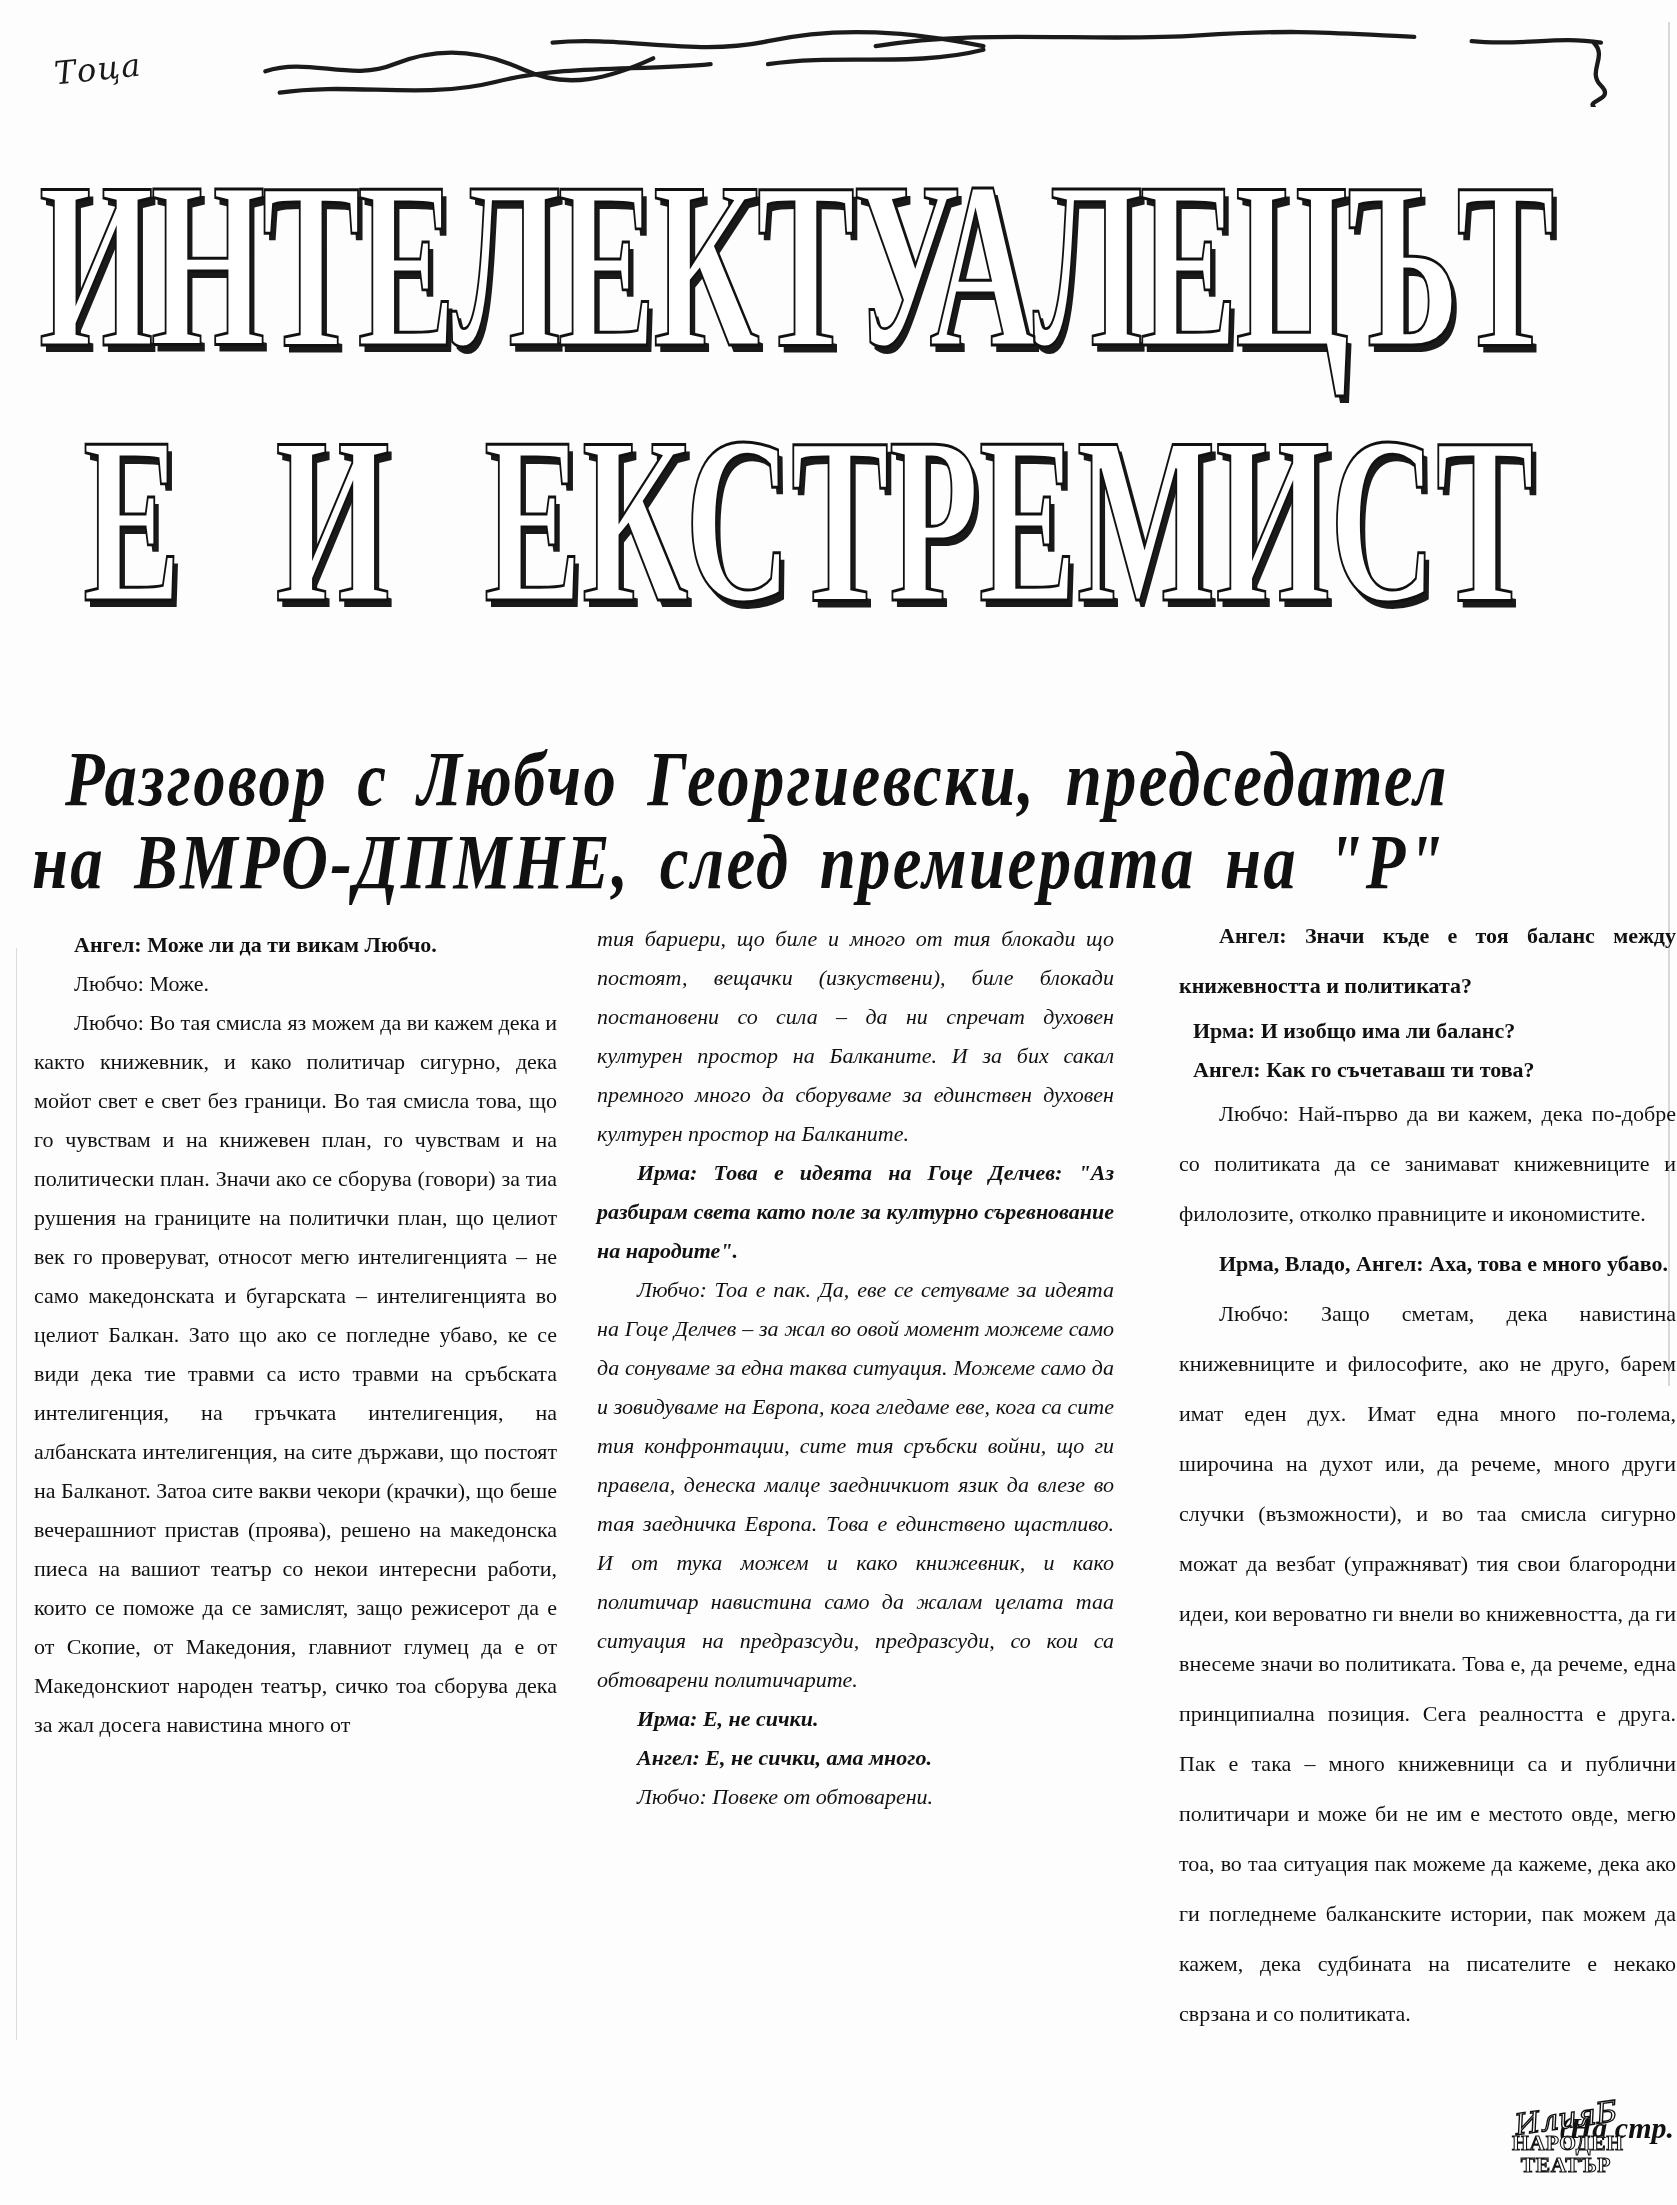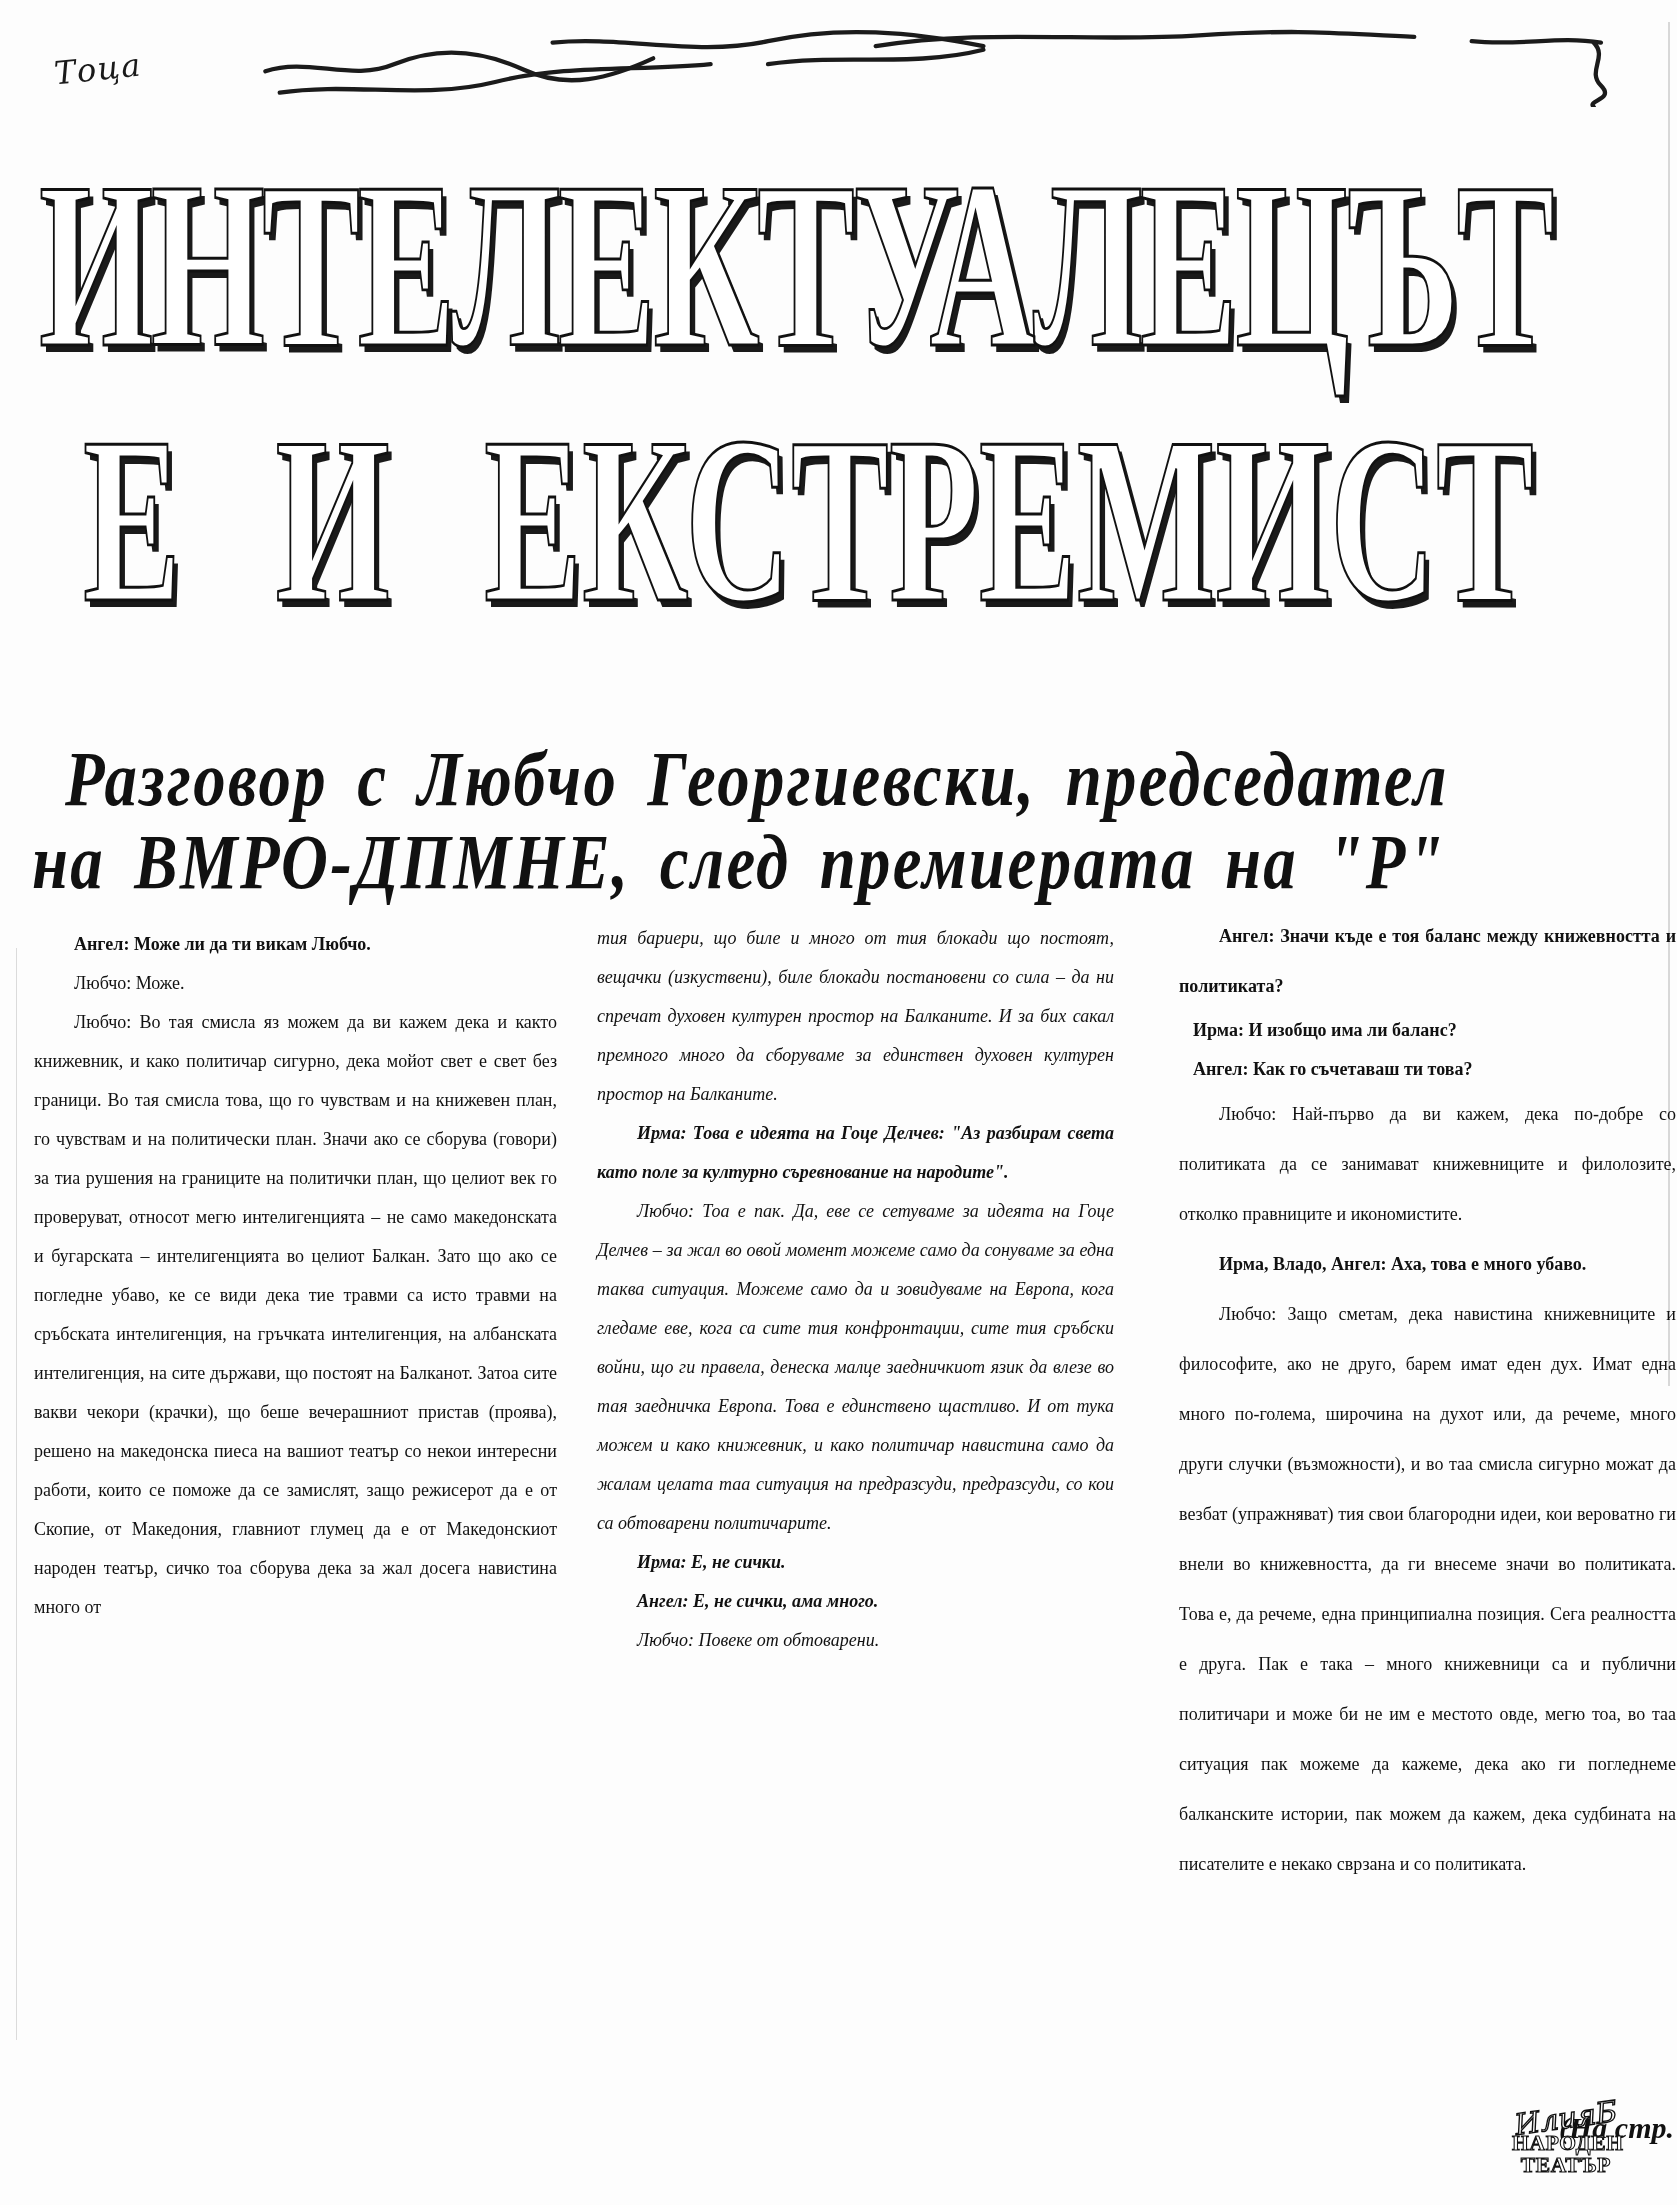--- a/index.html
+++ b/index.html
@@ -116,21 +116,21 @@
     .columns {
       position: absolute;
       top: 925px;
       left: 0;
       width: 1677px;
       height: 1264px;
     }
     .column {
       position: absolute;
       top: 0;
-      font-size: 18px;
+      font-size: 22px;
       line-height: 39px;
       text-align: justify;
       hyphens: manual;
     }
     .col-1 { left: 34px; width: 523px; }
     .col-2 { left: 597px; width: 517px; top: -5.7px; font-style: italic; }
     .col-3 { left: 1153px; width: 523px; top: -14.4px; }
     .para {
       margin: 0;
       text-indent: 40px;

